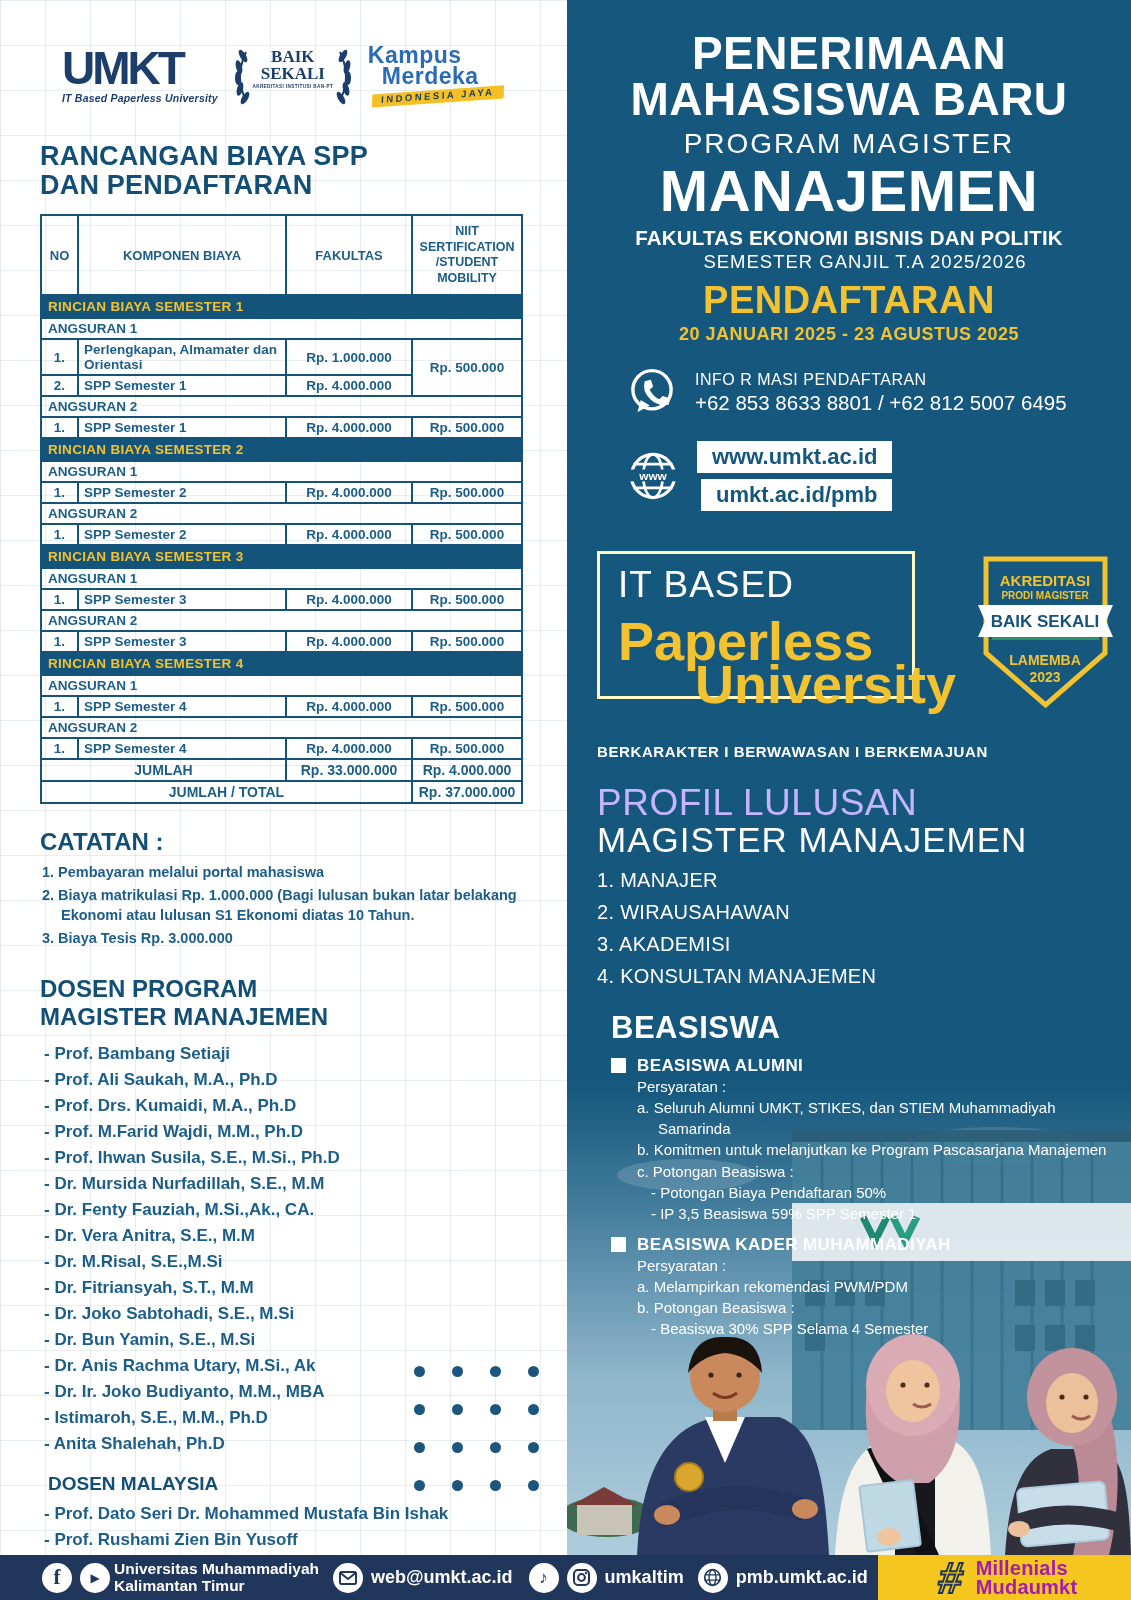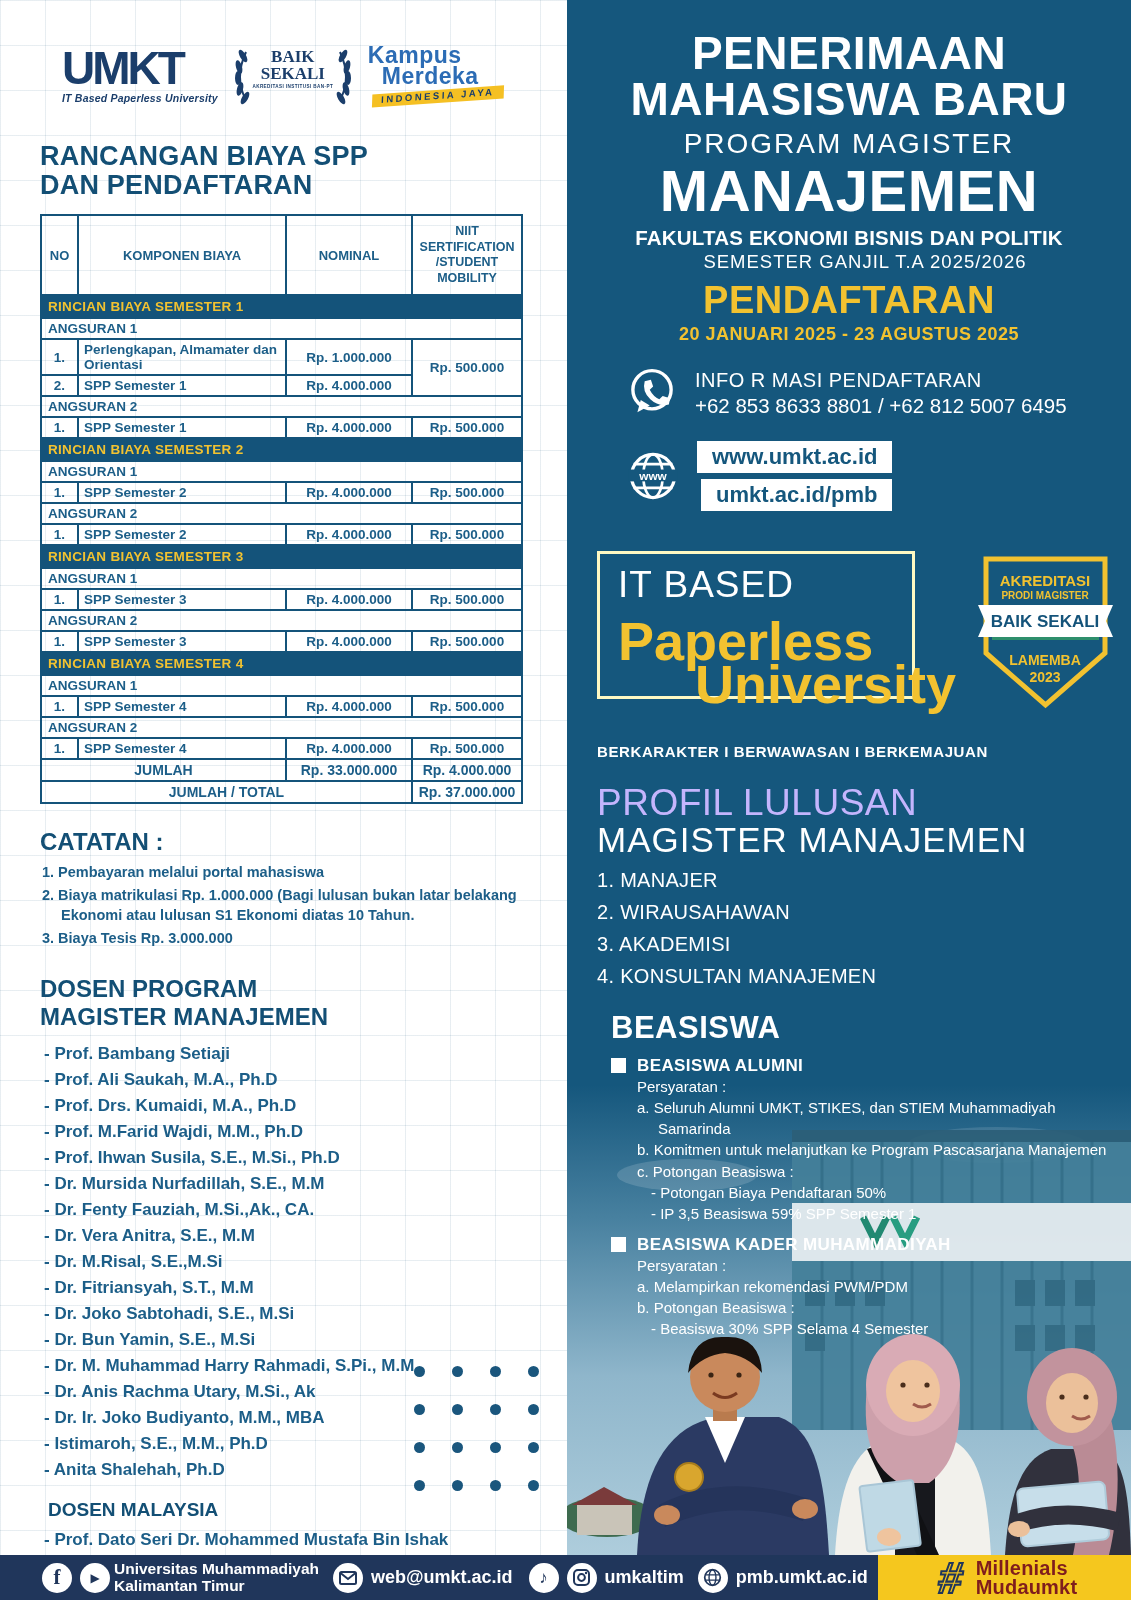--- a/index.html
+++ b/index.html
@@ -52,21 +52,21 @@
   .photo{position:absolute;left:0;bottom:0;z-index:1 !important;}
   .r-head{text-align:center;color:#ffffff;margin-top:30px;line-height:1;}
   .h1{font-size:46px;font-weight:800;letter-spacing:0.5px;line-height:1.0;}
   .h2{font-size:28px;font-weight:400;letter-spacing:2px;margin-top:8px;}
   .h3{font-size:58px;font-weight:800;letter-spacing:0.5px;margin-top:4px;}
   .h4{font-size:20.5px;font-weight:800;margin-top:8px;letter-spacing:0.2px;}
   .h5{font-size:18.5px;font-weight:400;letter-spacing:1px;margin-top:4px;padding-left:32px;}
   .h6{font-size:38px;font-weight:800;color:#F2C230;margin-top:10px;letter-spacing:0.5px;}
   .h7{font-size:18px;font-weight:700;color:#F2C230;margin-top:6px;letter-spacing:0.5px;}
   .contact-row{display:flex;align-items:center;gap:16px;margin:22px 0 0 58px;color:#fff;}
-  .wa-label{font-size:20px;font-weight:500;letter-spacing:0.5px;line-height:1.35;}
+  .wa-label{font-size:16px;font-weight:500;letter-spacing:0.5px;line-height:1.35;}
   .wa-num{font-size:20.5px;font-weight:500;}
   .web-boxes{display:flex;flex-direction:column;align-items:flex-end;gap:6px;}
   .web-box{background:#fff;color:#15577D;font-weight:800;font-size:22px;padding:3px 15px;}
   .itbased-wrap{position:relative;margin:30px 0 0 30px;height:196px;}
   .itbox{position:absolute;left:0;top:10px;width:318px;height:148px;border:3px solid #fef9c3;
     box-sizing:border-box;padding:10px 0 0 18px;}
   .it1{color:#ffffff;font-size:37px;font-weight:500;letter-spacing:1px;}
   .it2{color:#F2C230;font-size:54px;font-weight:700;margin-top:4px;}
   .it3{position:absolute;left:98px;top:112px;color:#F2C230;font-size:54px;font-weight:700;white-space:nowrap;}
   .badge{position:absolute;right:18px;top:12px;width:135px;height:160px;}
@@ -88,21 +88,21 @@
     display:flex;align-items:center;color:#fff;}
   .fic{width:30px;height:30px;border-radius:50%;background:#fff;color:#20365B;display:flex;
     align-items:center;justify-content:center;flex:0 0 auto;}
   .fic.fb{font-family:"Liberation Serif", serif;font-weight:700;font-size:21px;}
   .fic.play{font-size:12px;}
   .fic.note{font-size:17px;font-weight:700;}
   .f-uni{font-size:15.5px;font-weight:700;line-height:1.05;margin:0 14px 0 4px;}
   .f-text{font-size:18px;font-weight:700;}
   .f-yellow{margin-left:auto;width:253px;height:45px;background:#F5C71E;display:flex;
     align-items:center;justify-content:center;gap:4px;}
-  .f-hash-words{color:#7f1d1d;font-size:20px;font-weight:800;line-height:0.95;letter-spacing:0.2px;}
+  .f-hash-words{color:#a21caf;font-size:20px;font-weight:800;line-height:0.95;letter-spacing:0.2px;}
   .fgap{width:8px;flex:0 0 auto;}
 </style>
 </head>
 <body>
 
 <div class="poster">
 
   <div class="left-col">
     <div class="logos-row">
       <div class="umkt-logo">
@@ -146,21 +146,21 @@
       <colgroup>
           <col class="c-no">
           <col class="c-komp">
           <col class="c-nom">
           <col class="c-niit">
         </colgroup>
       <thead>
         <tr>
           <th>NO</th>
           <th>KOMPONEN BIAYA</th>
-          <th>NOMINAL</th>
+          <th>FAKULTAS</th>
           <th class="niit">NIIT
 SERTIFICATION
 /STUDENT
 MOBILITY</th>
         </tr>
       </thead>
       <tbody>
         <tr class="sec">
             <td colspan="4">RINCIAN BIAYA SEMESTER 1</td>
           </tr>
@@ -274,21 +274,20 @@
     <div class="dosen-name">- Prof. Drs. Kumaidi, M.A., Ph.D</div>
     <div class="dosen-name">- Prof. M.Farid Wajdi, M.M., Ph.D</div>
     <div class="dosen-name">- Prof. Ihwan Susila, S.E., M.Si., Ph.D</div>
     <div class="dosen-name">- Dr. Mursida Nurfadillah, S.E., M.M</div>
     <div class="dosen-name">- Dr. Fenty Fauziah, M.Si.,Ak., CA.</div>
     <div class="dosen-name">- Dr. Vera Anitra, S.E., M.M</div>
     <div class="dosen-name">- Dr. M.Risal, S.E.,M.Si</div>
     <div class="dosen-name">- Dr. Fitriansyah, S.T., M.M</div>
     <div class="dosen-name">- Dr. Joko Sabtohadi, S.E., M.Si</div>
     <div class="dosen-name">- Dr. Bun Yamin, S.E., M.Si</div>
-    <div class="dosen-name">- Dr. M. Muhammad Harry Rahmadi, S.Pi., M.M</div>
     <div class="dosen-name">- Dr. Anis Rachma Utary, M.Si., Ak</div>
     <div class="dosen-name">- Dr. Ir. Joko Budiyanto, M.M., MBA</div>
     <div class="dosen-name">- Istimaroh, S.E., M.M., Ph.D</div>
     <div class="dosen-name">- Anita Shalehah, Ph.D</div>
 
     <div class="dosen-my-title">DOSEN MALAYSIA</div>
     <div class="dosen-name">- Prof. Dato Seri Dr. Mohammed Mustafa Bin Ishak</div>
     <div class="dosen-name">- Prof. Rushami Zien Bin Yusoff</div>
 
     <div class="dots-grid">

